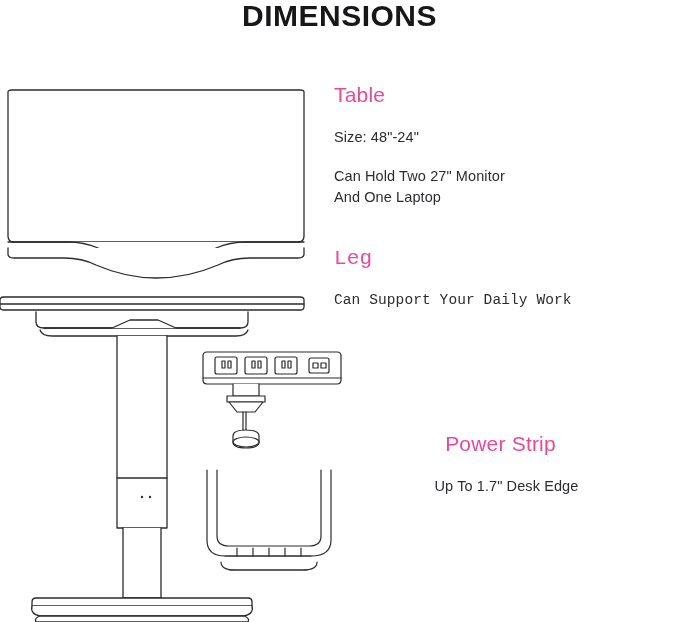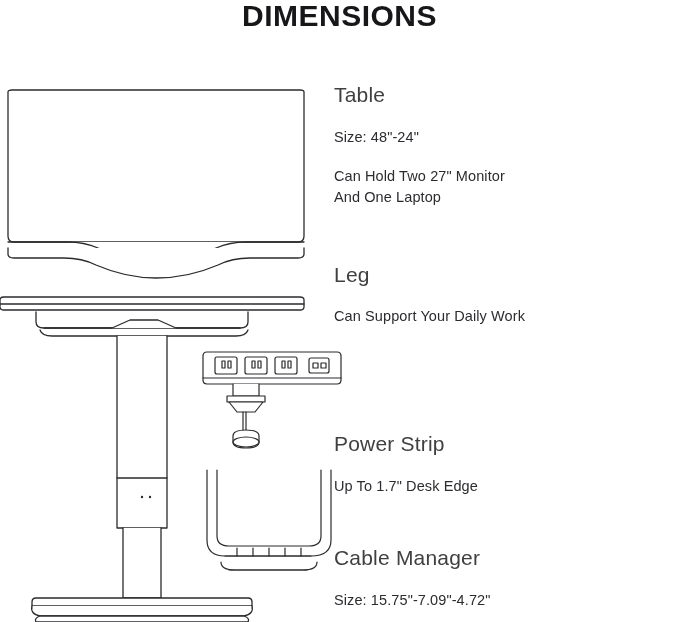--- a/index.html
+++ b/index.html
@@ -42,36 +42,36 @@
   .specs {
     position: absolute;
     left: 334px;
     top: 78px;
     width: 345px;
     height: 544px;
   }
   .spec-block { position: absolute; left: 0; width: 345px; }
   .spec-heading {
     font-size: 21px;
-    color: #404040;
+    color: #ec4899;
     font-weight: normal;
     letter-spacing: 0.2px;
     margin: 0 12px 0 0;
     line-height: 26px;
   }
   .spec-line {
     font-size: 14.5px;
     color: #2c2c30;
     line-height: 21px;
     letter-spacing: 0.1px;
     white-space: pre-line;
   }
   .b-table   { top: 4px; }
-  .b-leg     { top: 184px; }
-  .b-power   { top: 353px; }
+  .b-leg     { top: 168px; font-family: Liberation Mono, monospace; }
+  .b-power   { top: 353px; text-align: center; }
   .b-cable   { top: 467px; }
 
   .gap-a { margin-top: 19px; }
   .gap-b { margin-top: 18px; }
 
   
   .power-illu {
     position: absolute;
     left: 203px;
     top: 338px;
@@ -138,24 +138,20 @@
     <div class="spec-block b-leg">
       <div class="spec-heading">Leg</div>
       <div class="spec-line gap-b">Can Support Your Daily Work</div>
     </div>
 
     <div class="spec-block b-power">
       <div class="spec-heading">Power Strip</div>
       <div class="spec-line gap-a">Up To 1.7" Desk Edge</div>
     </div>
 
-    <div class="spec-block b-cable">
-      <div class="spec-heading">Cable Manager</div>
-      <div class="spec-line gap-a">Size: 15.75"-7.09"-4.72"</div>
-    </div>
   </div>
 
   <div class="power-illu">
     <svg width="142" height="148" viewBox="0 0 142 148" fill="none" stroke="#2b2b2e" stroke-width="1.2" stroke-linejoin="round" stroke-linecap="round">
 
       <path d="M4 14 L134 14 Q138 14 138 18 L138 42 Q138 46 134 46 L4 46 Q0 46 0 42 L0 18 Q0 14 4 14 Z" fill="#ffffff"></path>
       <line x1="0" y1="40" x2="138" y2="40"></line>
 
       <g>
         <rect x="12" y="19" width="22" height="17" rx="2" fill="#ffffff"></rect>

